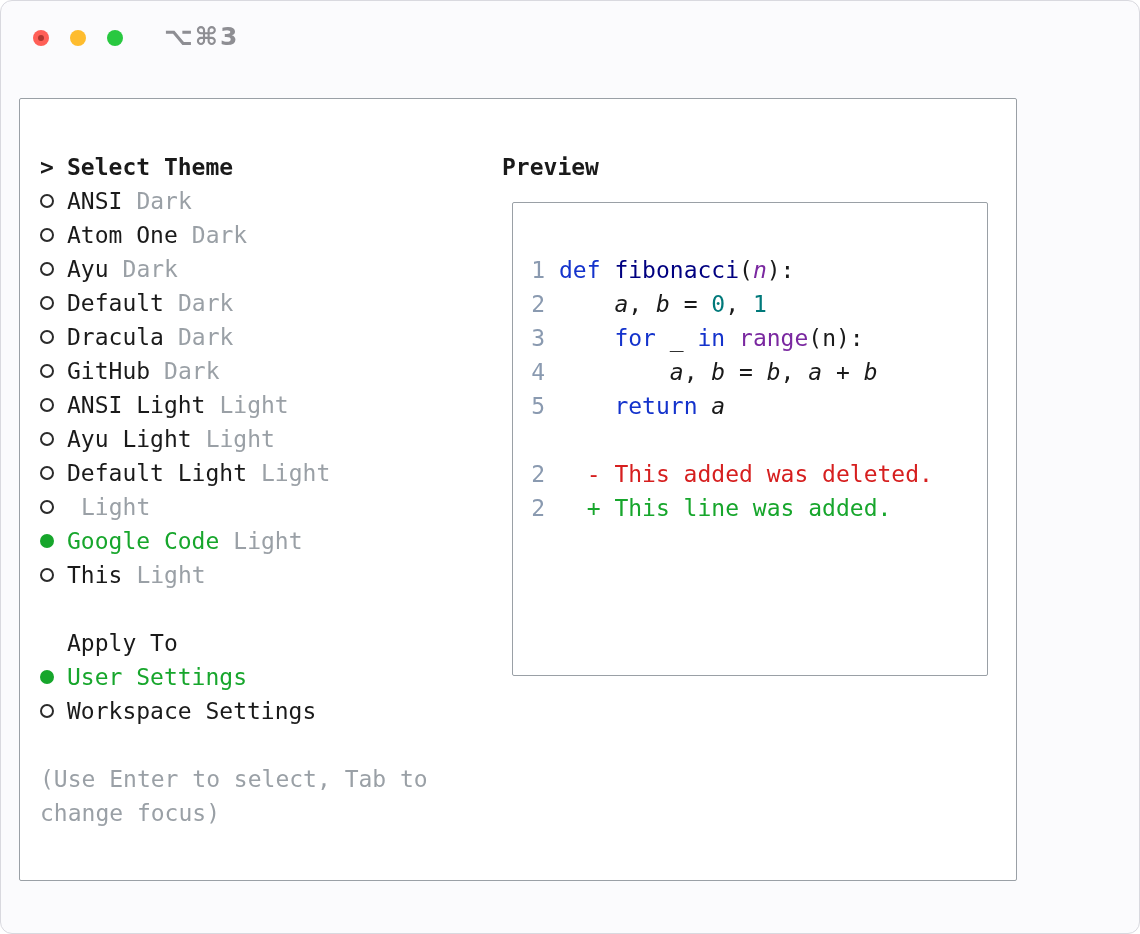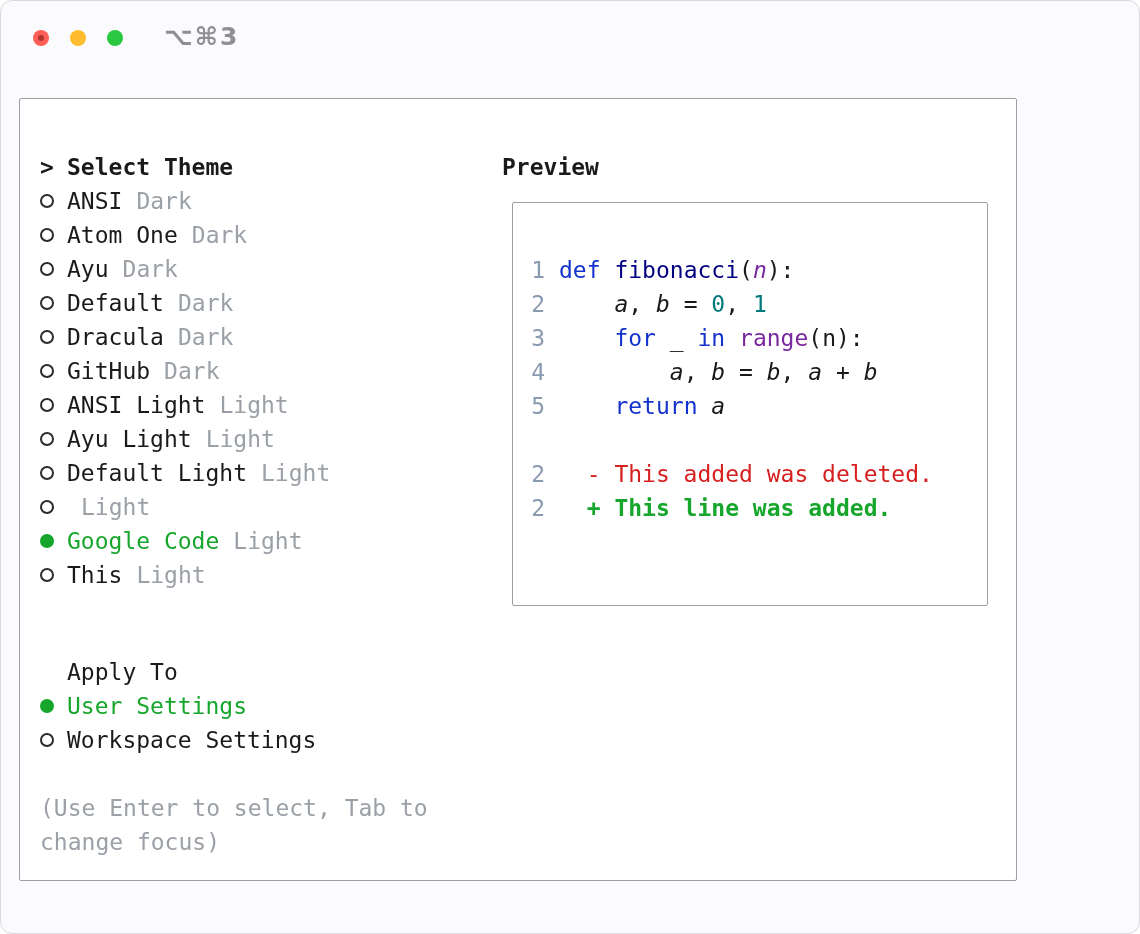--- a/index.html
+++ b/index.html
@@ -52,49 +52,49 @@
   .marker {
     box-sizing: border-box; width: 14px; height: 14px;
     border: 2px solid #2b2b2b; border-radius: 50%;
     margin-right: 13px; flex: 0 0 14px;
   }
   .marker.on { border-color: var(--green); background: var(--green); }
   .item { cursor: default; }
   .item .name { color: #1a1a1a; }
   .item.selected .name { color: var(--green); }
   .variant { color: var(--muted); margin-left: 14px; }
-  .apply-title { padding-left: 27px; margin-top: 29px; }
+  .apply-title { padding-left: 27px; }
   .hint { color: var(--muted); }
   .spacer { height: 34px; }
   .preview-title {
     position: absolute; left: 482px; top: 51px;
     height: 34px; line-height: 34px;
     font-size: 23px; font-weight: bold;
   }
   .preview-box {
     position: absolute; left: 492px; top: 103px;
-    width: 476px; height: 404px;
+    width: 476px; height: 474px;
     border: 1px solid #9aa0a6;
     border-radius: 2px;
     box-sizing: border-box;
     background: #ffffff;
     overflow: hidden;
   }
   .codewrap { padding: 50px 0 0 18px; font-size: 23px; }
   .cline { height: 34px; line-height: 34px; white-space: pre; }
   .lnum { display: inline-block; width: 14px; margin-right: 14px; color: var(--lnum); text-align: right; }
   .tk-kw { color: var(--kw); }
   .tk-fn { color: var(--fn); }
   .tk-var { color: var(--plain); font-style: italic; }
   .tk-param { color: var(--param); font-style: italic; }
   .tk-type { color: var(--typ); }
   .tk-num { color: var(--numc); }
   .cbody.context { color: var(--muted); }
   .cbody.deleted { color: var(--red); }
-  .cbody.added { color: var(--green); font-weight: bold; }
+  .cbody.added { color: var(--green); }
 </style>
 </head>
 <body>
 
 <div class="window">
   <div class="titlebar">
     <div class="traffic">
       <span class="light red"></span>
       <span class="light yellow"></span>
       <span class="light green"></span>

